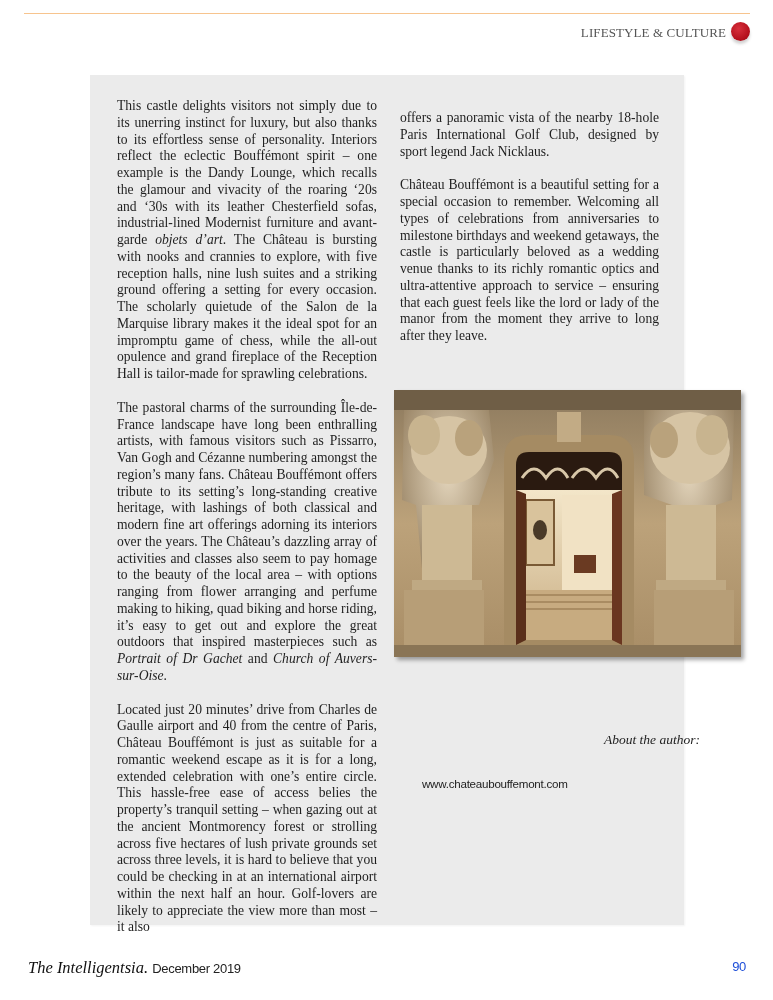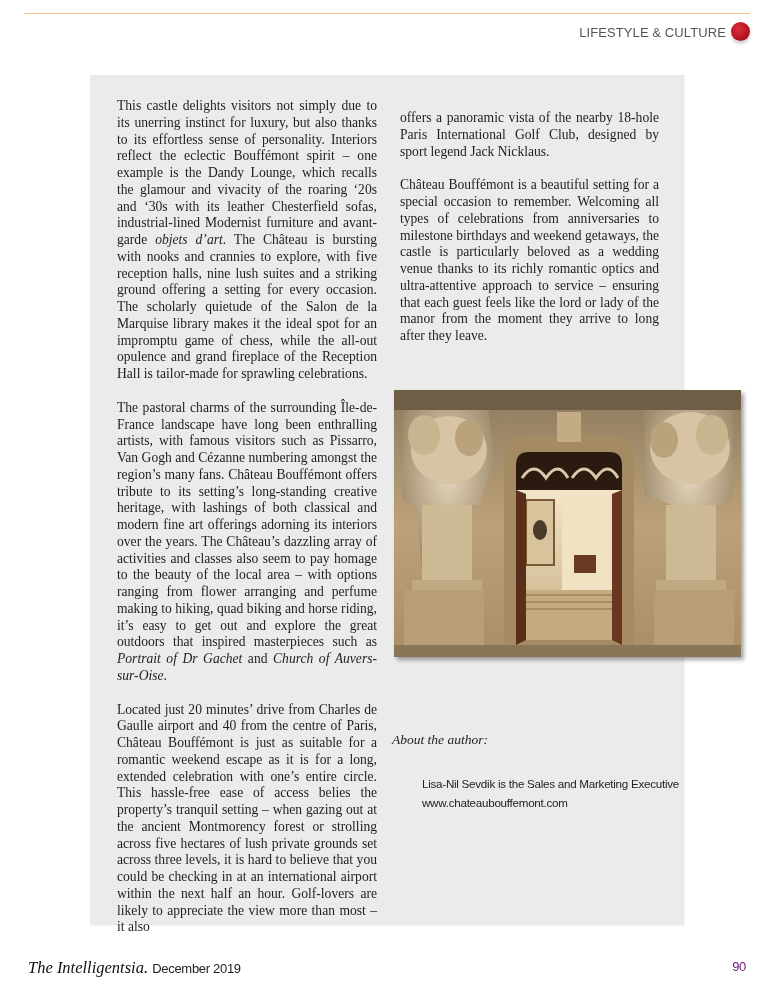--- a/index.html
+++ b/index.html
@@ -8,21 +8,21 @@
       background: #ffffff;
       font-family: "Liberation Serif", "DejaVu Serif", serif;
       color: #1e1e1e;
     }
     .top-rule {
       position: absolute; left: 24px; top: 13px; width: 726px; height: 0;
       border-top: 1.5px solid #f7c48e;
     }
     .section-label {
       position: absolute; right: 47px; top: 25px;
-      font-family: Liberation Sans, sans-serif;
+      font-family: Liberation Serif, serif;
       font-size: 13px; color: #555; letter-spacing: 0.1px;
     }
     .section-dot {
       position: absolute; left: 731px; top: 22px; width: 19px; height: 19px;
       border-radius: 50%;
       background: radial-gradient(circle at 40% 35%, #d8303c 0%, #b4101c 65%, #8a0a14 100%);
       box-shadow: 0 3px 3px rgba(0,0,0,0.18);
     }
     .panel {
       position: absolute; left: 90px; top: 75px; width: 594px; height: 850px;
@@ -38,41 +38,41 @@
     .col-right { left: 400px; top: 110px; width: 259px; }
     em { }
     .photo {
       position: absolute; left: 394px; top: 390px; width: 347px; height: 267px;
       box-shadow: 3px 3px 4px rgba(0,0,0,0.35);
       overflow: hidden;
       background: #b39b78;
     }
     .photo svg { display: block; }
     .about-title {
-      position: absolute; left: 392px; top: 732px; width: 284px; text-align: left;
+      position: absolute; left: 416px; top: 732px; width: 284px; text-align: right;
       font-style: italic; font-size: 13.5px; color: #222;
     }
     .author-bio {
       position: absolute; left: 422px; top: 775px; width: 262px;
       font-family: "Liberation Sans", "DejaVu Sans", sans-serif;
       font-size: 11.6px; line-height: 18.5px; color: #222;
       letter-spacing: -0.25px;
     }
     .footer-masthead {
       position: absolute; left: 28px; top: 958px;
       font-size: 16.5px; font-style: italic; color: #111;
     }
     .footer-date {
       font-family: "Liberation Sans", "DejaVu Sans", sans-serif;
       font-style: normal; font-size: 13px; color: #222; letter-spacing: -0.3px;
     }
     .page-number {
       position: absolute; right: 27px; top: 959px;
       font-family: "Liberation Sans", "DejaVu Sans", sans-serif;
-      font-size: 13px; color: #701a75; letter-spacing: -0.3px;
+      font-size: 13px; color: #1d4ed8; letter-spacing: -0.3px;
     }
   </style>
 </head>
 <body>
 
 <div class="top-rule"></div>
 <div class="section-label">LIFESTYLE &amp; CULTURE</div>
 <div class="section-dot"></div>
 
 <div class="panel"></div>
@@ -144,21 +144,20 @@
 
     <path d="M122 100 L132 104 L132 250 L122 255 Z" fill="#5a2f1a"></path>
     <path d="M218 104 L228 100 L228 255 L218 250 Z" fill="#6a3620"></path>
 
     <rect x="0" y="255" width="347" height="12" fill="#8a7556"></rect>
   </svg>
 </div>
 
 <div class="about-title">About the author:</div>
 <div class="author-bio">
-  <div>Lisa-Nil Sevdik is the Sales and Marketing Executive</div>
   <div>www.chateaubouffemont.com</div>
 </div>
 
 <div class="footer-masthead">
   <span>The Intelligentsia.</span>
   <span class="footer-date">December 2019</span>
 </div>
 <div class="page-number">90</div>
 
 </body></html>

